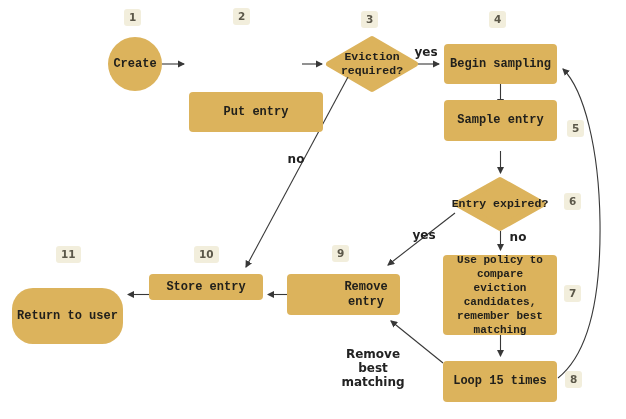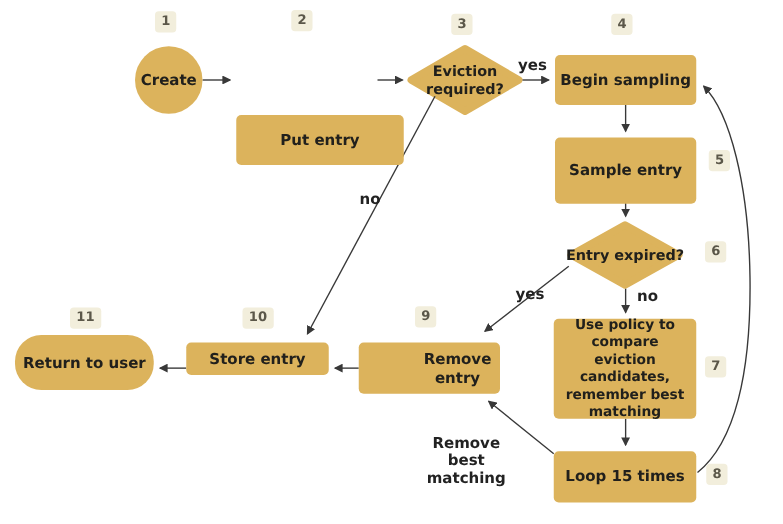--- a/index.html
+++ b/index.html
@@ -45,20 +45,21 @@
     color: var(--node-text);
     font-size: 12px;
     font-weight: 600;
     display: flex;
     align-items: center;
     justify-content: center;
     text-align: center;
     border-radius: 4px;
     line-height: 15px;
     box-sizing: border-box;
+    font-family: Liberation Mono, monospace;
   }
   .node.circle { border-radius: 50%; background: var(--node-fill); }
   .node.stadium { border-radius: 21px; }
   .node.diamond-label {
     background: transparent;
     line-height: 14px;
     font-size: 11.5px;
   }
   .node.multiline {
     font-size: 11px;
@@ -119,33 +120,33 @@
   </svg>
 
   <div class="node circle" style="left:108px; top:37px; width:54px; height:54px;">Create</div>
 
   <div class="node" style="left:189px; top:44px; width:134px; height:40px;margin-top:48px;">Put entry</div>
 
   <div class="node" style="left:444px; top:44px; width:113px; height:40px;">Begin sampling</div>
 
   <div class="node diamond-label" style="left:320px; top:36px; width:104px; height:56px;">Eviction required?</div>
 
-  <div class="node" style="left:444px; top:110px; width:113px; height:53px;">Sample entry</div>
+  <div class="node" style="left:444px; top:100px; width:113px; height:41px;">Sample entry</div>
 
   <div class="node multiline" style="left:443px; top:255px; width:114px; height:80px;">Use policy to compare eviction candidates, remember best matching</div>
 
   <div class="node diamond-label" style="left:448px; top:177px; width:104px; height:54px;">Entry expired?</div>
 
   <div class="node" style="left:443px; top:361px; width:114px; height:41px;">Loop 15 times</div>
 
   <div class="node" style="left:287px; top:274px; width:113px; height:41px;padding-left:45px;">Remove entry</div>
 
   <div class="node" style="left:149px; top:274px; width:114px; height:26px;">Store entry</div>
 
-  <div class="node stadium" style="left:12px; top:268px; width:111px; height:44px;">Return to user</div>
+  <div class="node stadium" style="left:12px; top:288px; width:111px; height:56px;">Return to user</div>
 
   <div class="badge" style="left:124px; top:9px;">1</div>
   <div class="badge" style="left:233px; top:8px;">2</div>
   <div class="badge" style="left:361px; top:11px;">3</div>
   <div class="badge" style="left:489px; top:11px;">4</div>
   <div class="badge" style="left:567px; top:120px;">5</div>
   <div class="badge" style="left:564px; top:193px;">6</div>
   <div class="badge" style="left:564px; top:285px;">7</div>
   <div class="badge" style="left:565px; top:371px;">8</div>
   <div class="badge" style="left:332px; top:245px;">9</div>

